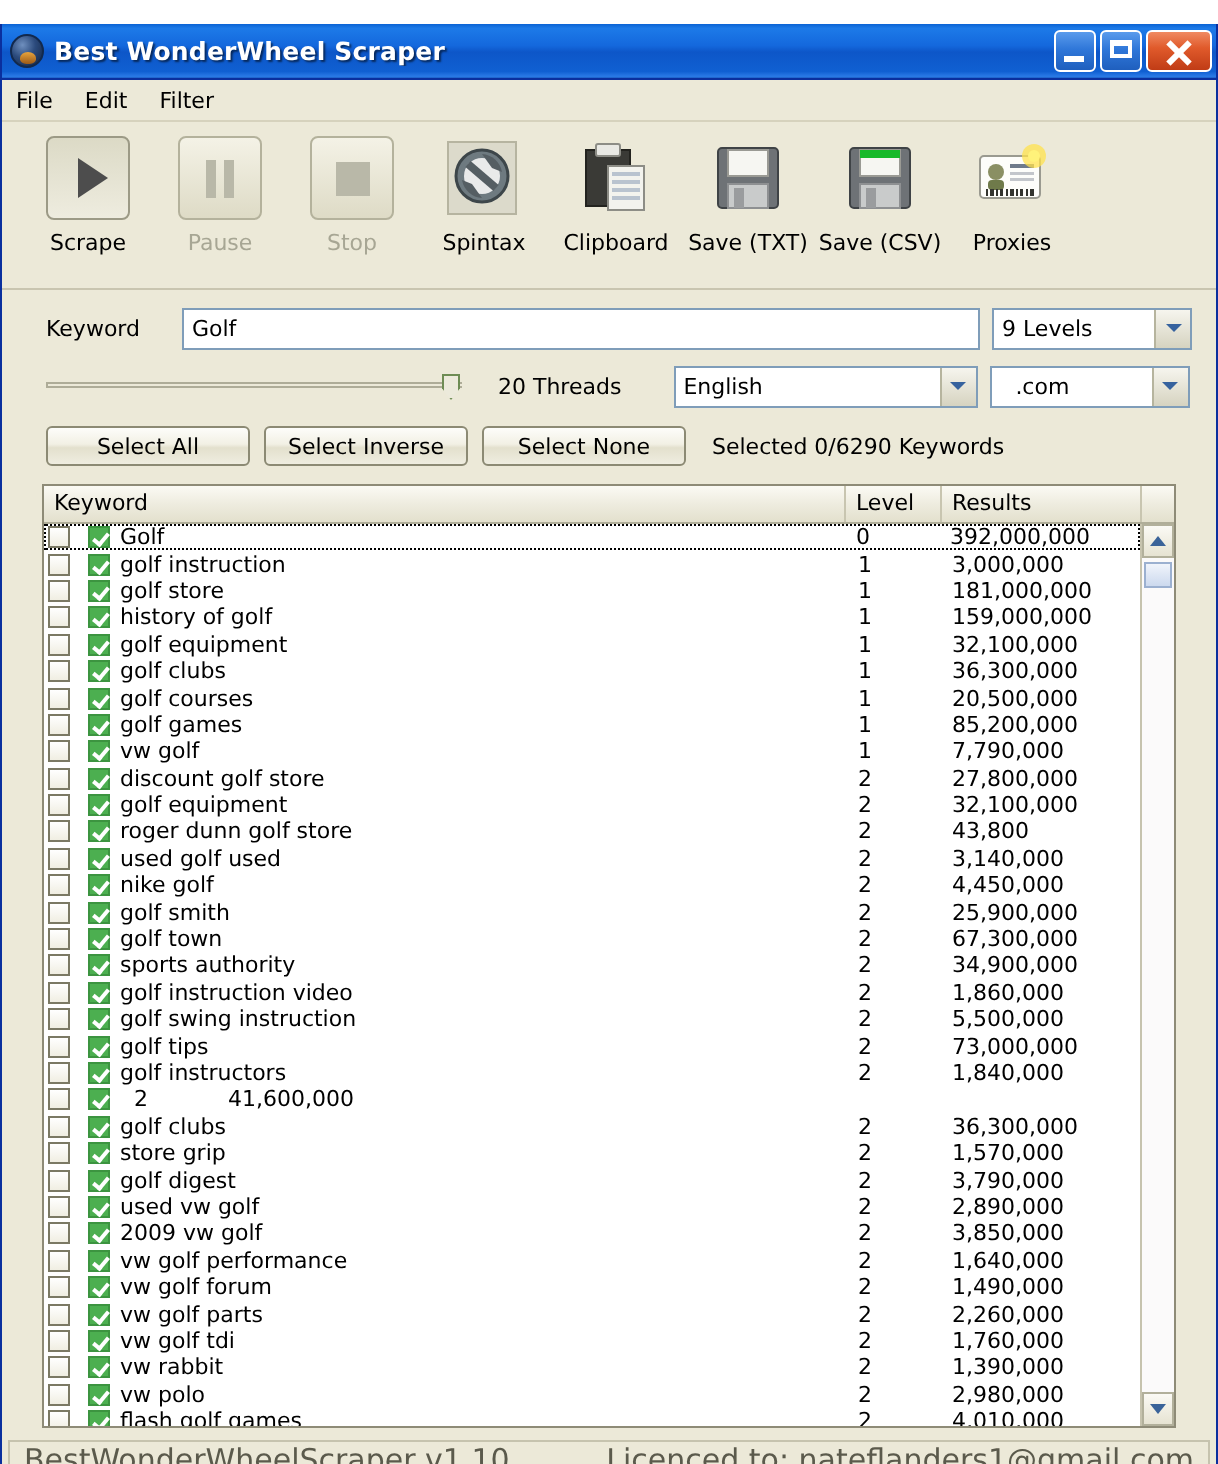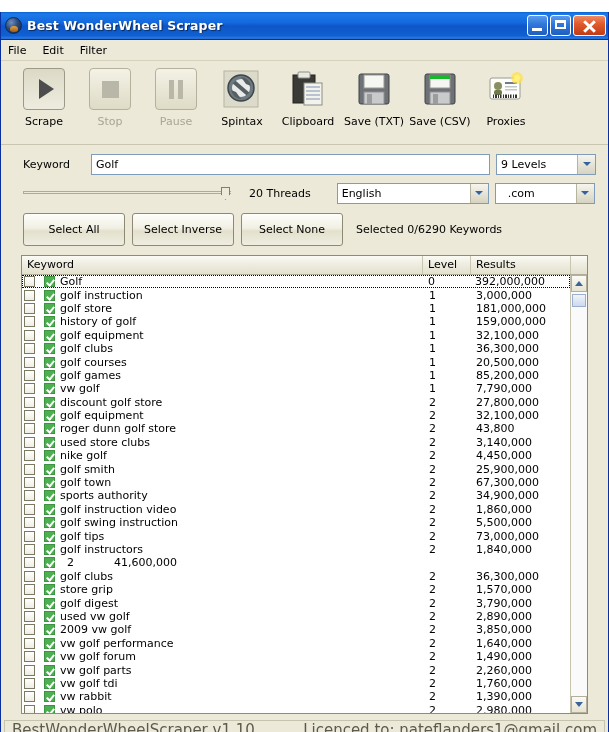--- a/index.html
+++ b/index.html
@@ -233,21 +233,21 @@
   }
   .threads { margin-left: 18px; font-size: 11px; white-space: nowrap; }
   .lang-combo { width: 152px; flex: 0 0 152px; margin-left: 26px; }
   .tld-combo { width: 100px; flex: 0 0 100px; margin-left: 6px; padding-left: 12px; }
   
   .row3 {
     display: flex; align-items: center;
     padding: 9px 12px 9px 22px;
   }
   .pbtn {
-    width: 102px; height: 33px;
+    width: 102px; height: 20px;
     border: 1px solid #8c8a74;
     border-radius: 3px;
     background: linear-gradient(to bottom, #fdfdfa 0%, #f2f0e4 45%, #e3e0cd 55%, #efedE0 100%);
     font-family: "DejaVu Sans", sans-serif;
     font-size: 11px;
     color: #000;
     margin-right: 7px;
     cursor: default;
     box-sizing: border-box;
   }
@@ -400,36 +400,36 @@
         <div class="btnbox pressed">
             <div class="tri"></div>
           </div>
       </div>
       <span>Scrape</span>
     </div>
 
     <div class="tool disabled">
       <div class="glyph">
         <div class="btnbox">
-            <div class="stopsq"></div>
-          </div>
-      </div>
-      <span>Stop</span>
-    </div>
-
-    <div class="tool disabled">
-      <div class="glyph">
-        <div class="btnbox">
             <div class="pausebars">
               <i></i>
               <i></i>
             </div>
           </div>
       </div>
       <span>Pause</span>
+    </div>
+
+    <div class="tool disabled">
+      <div class="glyph">
+        <div class="btnbox">
+            <div class="stopsq"></div>
+          </div>
+      </div>
+      <span>Stop</span>
     </div>
 
     <div class="tool">
       <div class="glyph">
         <svg class="spin-svg" width="40" height="40" viewBox="0 0 40 40">
           <rect x="2" y="2" width="34" height="36" fill="#dcdacb" stroke="#b6b4a0"></rect>
           <circle cx="19" cy="19" r="13" fill="#6e7a80" stroke="#3d464a" stroke-width="1.5"></circle>
           <circle cx="19" cy="19" r="9" fill="#e9eaea"></circle>
           <path d="M19 8 A11 11 0 0 1 29 17 L24 15 Z" fill="#555e63"></path>
           <path d="M19 30 A11 11 0 0 1 9 21 L14 23 Z" fill="#555e63"></path>
@@ -638,21 +638,21 @@
           <div class="lrow">
             <span class="cb"></span>
             <span class="chk"></span>
             <span class="c-kw">roger dunn golf store</span>
             <span class="c-lv">2</span>
             <span class="c-rs">43,800</span>
           </div>
           <div class="lrow">
             <span class="cb"></span>
             <span class="chk"></span>
-            <span class="c-kw">used store clubs</span>
+            <span class="c-kw">used golf used</span>
             <span class="c-lv">2</span>
             <span class="c-rs">3,140,000</span>
           </div>
           <div class="lrow">
             <span class="cb"></span>
             <span class="chk"></span>
             <span class="c-kw">nike golf</span>
             <span class="c-lv">2</span>
             <span class="c-rs">4,450,000</span>
           </div>

